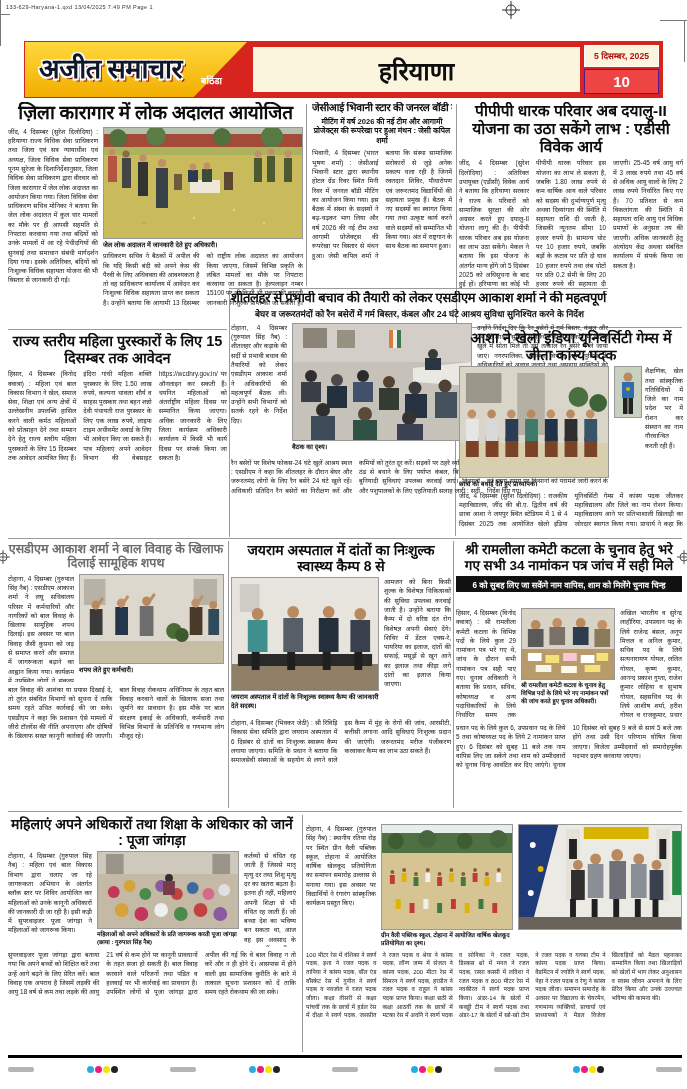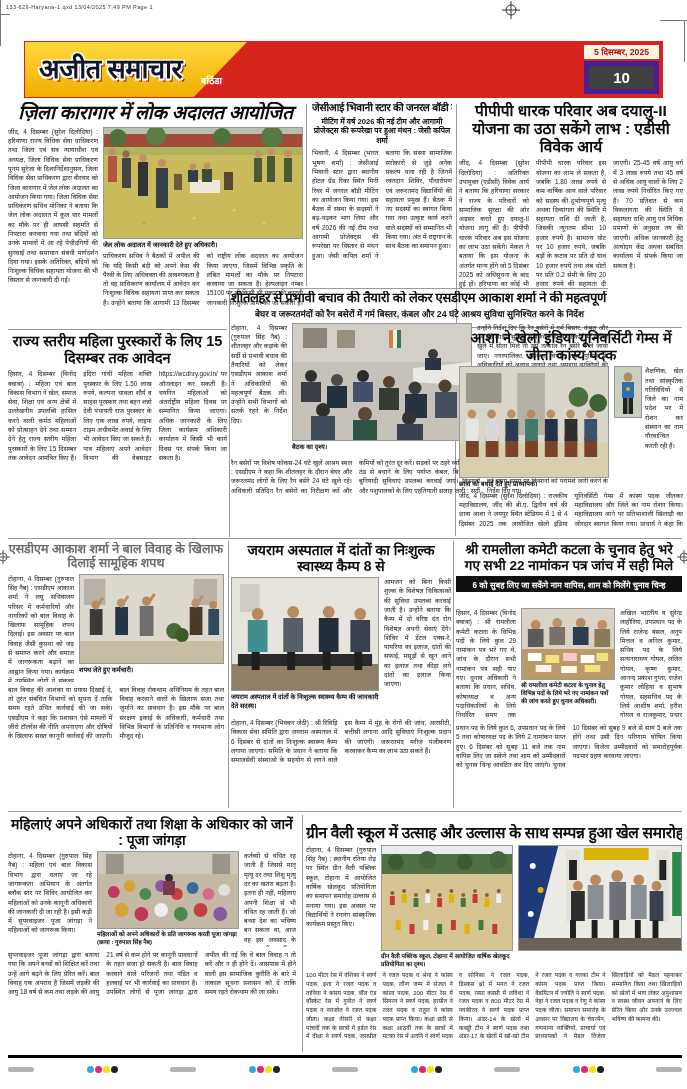--- a/index.html
+++ b/index.html
@@ -15,22 +15,22 @@
         clip-path:polygon(0 0,100% 0,76% 100%,0 100%);}
   .logo{position:absolute;left:14px;top:7px;font-size:27px;font-weight:bold;color:#0f172a;letter-spacing:-.5px;
         text-shadow:-1.5px -1.5px 0 #fff,1.5px -1.5px 0 #fff,-1.5px 1.5px 0 #fff,1.5px 1.5px 0 #fff,2.5px 2.5px 0 #7d0c08;}
   .edition{position:absolute;left:176px;bottom:10px;color:#fff;font-size:9.5px;font-weight:bold;}
   .section-panel{position:absolute;left:228px;top:5px;right:82px;bottom:5px;background:#fbf5dd;
         display:flex;align-items:center;justify-content:center;}
   .section-panel span{font-size:25px;font-weight:bold;color:#0d0d0d;}
   .date-box{position:absolute;right:3px;top:3px;bottom:3px;width:75px;display:flex;flex-direction:column;gap:2px;}
   .date-cell{flex:1;background:#fbf5dd;color:#ad1013;font-size:8.6px;font-weight:bold;
         display:flex;align-items:center;justify-content:center;border:1px solid #fff;}
-  .page-cell{height:23px;background:#404040;color:#fff;font-size:15px;font-weight:bold;
-        display:flex;align-items:center;justify-content:center;border:5px solid #4c1d95;}
+  .page-cell{height:23px;background:#ef4444;color:#fff;font-size:15px;font-weight:bold;
+        display:flex;align-items:center;justify-content:center;border:1px solid #4c1d95;}
   
   .art{position:absolute;overflow:hidden;}
   .hl{font-weight:bold;color:#0d0d0d;text-align:center;line-height:1.15;margin:0 0 3px;}
   .nowrap{white-space:nowrap;letter-spacing:-.3px;}
   .sub{font-weight:bold;text-align:center;line-height:1.25;color:#111;margin:0 0 3px;}
   .body{font-size:6.4px;line-height:1.45;text-align:justify;color:#222;overflow:hidden;}
   .row{display:flex;gap:5px;}
   .cols2{column-count:2;column-gap:7px;}
   .cols3{column-count:3;column-gap:7px;}
   .cols5{column-count:5;column-gap:6px;font-size:6px;}
@@ -73,41 +73,44 @@
     <circle cx="7" cy="7" r="4" fill="none" stroke="#555" stroke-width="1"></circle>
       <line x1="7" y1="0" x2="7" y2="14" stroke="#555"></line>
       <line x1="0" y1="7" x2="14" y2="7" stroke="#555"></line>
   </svg>
 
   <div class="masthead">
     <div class="logo-band">
       <span class="logo">अजीत समाचार</span>
       <span class="edition">बठिंडा</span>
     </div>
+    <div class="section-panel">
+      <span>हरियाणा</span>
+    </div>
     <div class="date-box">
       <div class="date-cell">5 दिसम्बर, 2025</div>
       <div class="page-cell">10</div>
     </div>
   </div>
 
   <div class="vline" style="left:306px;top:104px;height:182px;"></div>
   <div class="vline" style="left:456px;top:104px;height:222px;"></div>
   <div class="vline" style="left:229px;top:290px;height:247px;"></div>
   <div class="vline" style="left:455px;top:331px;height:205px;"></div>
   <div class="vline" style="left:228px;top:541px;height:267px;"></div>
   <div class="vline" style="left:453px;top:541px;height:267px;"></div>
   <div class="vline" style="left:302px;top:815px;height:237px;"></div>
   <div class="hline" style="left:229px;top:288px;width:379px;"></div>
   <div class="hline" style="left:8px;top:329px;width:219px;"></div>
   <div class="hline" style="left:458px;top:327px;width:224px;"></div>
   <div class="hline" style="left:8px;top:538px;width:674px;"></div>
   <div class="hline" style="left:8px;top:811px;width:674px;"></div>
 
   <article class="art" style="left:8px;top:102px;width:295px;height:222px;">
-    <h1 class="hl nowrap" style="font-size:19px;font-style:italic;">ज़िला कारागार में लोक अदालत आयोजित</h1>
+    <h1 class="hl nowrap" style="font-size:19px;">ज़िला कारागार में लोक अदालत आयोजित</h1>
     <div class="row">
       <div class="body" style="width:90px;height:186px;">जींद, 4 दिसम्बर (सुरेश दिलोदिया) : हरियाणा राज्य विधिक सेवा प्राधिकरण तथा जिला एवं सत्र न्यायाधीश एवं अध्यक्ष, जिला विधिक सेवा प्राधिकरण पूनम सुरेजा के दिशानिर्देशानुसार, जिला विधिक सेवा प्राधिकरण द्वारा वीरवार को जिला कारागार में जेल लोक अदालत का आयोजन किया गया। जिला विधिक सेवा प्राधिकरण सचिव मोनिका ने बताया कि जेल लोक अदालत में कुल चार मामलों का मौके पर ही आपसी सहमति से निपटारा करवाया गया तथा बंदियों को उनके मामलों में आ रहे पेचीदगियों की सुनवाई तथा समाधान संबंधी मार्गदर्शन दिया गया। इसके अतिरिक्त, बंदियों को निःशुल्क विधिक सहायता योजना की भी विस्तार से जानकारी दी गई।</div>
       <div style="flex:1;">
         <div class="photo" style="height:110px;">
           <svg viewBox="0 0 198 110" preserveAspectRatio="none">
             <rect width="198" height="110" fill="#c9ba5c"></rect>
             <rect width="198" height="20" fill="#b6c0ae"></rect>
             <rect y="6" width="198" height="13" fill="#a34a38"></rect>
             <circle cx="14" cy="10" r="9" fill="#50703c"></circle>
               <circle cx="52" cy="8" r="10" fill="#5c7c46"></circle>
@@ -322,21 +325,21 @@
           </svg>
         </div>
         <div class="caption">जयराम अस्पताल में दांतों के निःशुल्क स्वास्थ्य कैम्प की जानकारी देते सदस्य।</div>
       </div>
       <div class="body" style="flex:1;height:138px;">आमजन को बिना किसी शुल्क के विशेषज्ञ चिकित्सकों की सुविधा उपलब्ध करवाई जाती है। उन्होंने बताया कि कैम्प में दो वरिष्ठ दंत रोग विशेषज्ञ अपनी सेवाएं देंगे। शिविर में डेंटल एक्स-रे, पायरिया का इलाज, दांतों की सफाई, मसूड़ों से खून आने का इलाज तथा कीड़ा लगे दांतों का इलाज किया जाएगा।</div>
     </div>
     <div class="body cols2" style="height:92px;margin-top:3px;">टोहाना, 4 दिसम्बर (भिवकर जेठी) : श्री रिविड़ि विकास सेवा समिति द्वारा जयराम अस्पताल में 6 दिसंबर से दांतों का निःशुल्क स्वास्थ्य कैम्प लगाया जाएगा। समिति के प्रधान ने बताया कि समाजसेवी संस्थाओं के सहयोग से लगने वाले इस कैम्प में मुंह के रोगों की जांच, आरसीटी, बत्तीसी लगाना आदि सुविधाएं निःशुल्क प्रदान की जाएंगी। जरूरतमंद मरीज पंजीकरण करवाकर कैम्प का लाभ उठा सकते हैं।</div>
   </article>
 
   <article class="art" style="left:456px;top:542px;width:226px;height:266px;">
-    <h1 class="hl" style="font-size:13.5px;">श्री रामलीला कमेटी कटला के चुनाव हेतु भरे गए सभी 22 नामांकन पत्र जांच में सही मिले</h1>
+    <h1 class="hl" style="font-size:13.5px;">श्री रामलीला कमेटी कटला के चुनाव हेतु भरे गए सभी 34 नामांकन पत्र जांच में सही मिले</h1>
     <div class="bar">6 को सुबह लिए जा सकेंगे नाम वापिस, शाम को मिलेंगे चुनाव चिन्ह</div>
     <div class="row">
       <div class="body" style="width:60px;height:112px;">हिसार, 4 दिसम्बर (विनोद क्वात्रा) : श्री रामलीला कमेटी कटला के विभिन्न पदों के लिये कुल 29 नामांकन पत्र भरे गए थे, जांच के दौरान सभी नामांकन पत्र सही पाए गए। चुनाव अधिकारी ने बताया कि प्रधान, सचिव, कोषाध्यक्ष व अन्य पदाधिकारियों के लिये निर्धारित समय तक नामांकन भरे गए।</div>
       <div style="width:94px;">
         <div class="photo" style="height:70px;">
           <svg viewBox="0 0 94 70" preserveAspectRatio="none">
             <rect width="94" height="70" fill="#d9d3c6"></rect>
             <circle cx="14" cy="16" r="5" fill="#b98a5f"></circle>
               <rect x="6" y="20" width="16" height="18" fill="#5a5a5a"></rect>
             <circle cx="36" cy="14" r="5" fill="#c09066"></circle>
@@ -393,21 +396,20 @@
           </svg>
         </div>
         <div class="caption" style="font-size:6px;">महिलाओं को अपने अधिकारों के प्रति जागरूक करती पूजा जांगड़ा (छाया : गुरुपाल सिंह नैब)</div>
       </div>
       <div class="body" style="flex:1;height:96px;">कर्तव्यों से वंचित रह जाती हैं जिससे मातृ मृत्यु दर तथा शिशु मृत्यु दर का खतरा बढ़ता है। इतना ही नहीं, महिलाएं अपनी शिक्षा से भी वंचित रह जाती हैं। जो बच्चा देश का भविष्य बन सकता था, आज वह इस अवसाद के कारण कहीं न कहीं दब जाता है।</div>
     </div>
     <div class="body cols3" style="height:104px;margin-top:3px;">सुपरवाइजर पूजा जांगड़ा द्वारा बताया गया कि अपने बच्चों को शिक्षित करें तथा उन्हें आगे बढ़ने के लिए प्रेरित करें। बाल विवाह एक अपराध है जिसमें लड़की की आयु 18 वर्ष से कम तथा लड़के की आयु 21 वर्ष से कम होने पर कानूनी प्रावधानों के तहत सजा हो सकती है। बाल विवाह करवाने वाले परिजनों तथा पंडित व हलवाई पर भी कार्रवाई का प्रावधान है। उपस्थित लोगों से पूजा जांगड़ा द्वारा अपील की गई कि वे बाल विवाह न तो करें और न ही होने दें। आसपास में होने वाली इस सामाजिक कुरीति के बारे में तत्काल सूचना प्रशासन को दें ताकि समय रहते रोकथाम की जा सके।</div>
   </article>
 
   <article class="art" style="left:306px;top:824px;width:376px;height:228px;">
-    <h1 class="hl nowrap" style="font-size:15.5px;">ग्रीन वैली स्कूल में उत्साह और उल्लास के साथ सम्पन्न हुआ खेल समारोह</h1>
     <div class="row">
       <div class="body" style="width:70px;height:122px;">टोहाना, 4 दिसम्बर (गुरुपाल सिंह नैब) : स्थानीय रतिया रोड़ पर स्थित ग्रीन वैली पब्लिक स्कूल, टोहाना में आयोजित वार्षिक खेलकूद प्रतियोगिता का समापन समारोह उल्लास से मनाया गया। इस अवसर पर विद्यार्थियों ने रंगारंग सांस्कृतिक कार्यक्रम प्रस्तुत किए।</div>
       <div style="width:132px;">
         <div class="photo" style="height:104px;">
           <svg viewBox="0 0 132 104" preserveAspectRatio="none">
             <rect width="132" height="104" fill="#d6c493"></rect>
             <rect width="132" height="10" fill="#e8ecec"></rect>
             <rect y="8" width="132" height="20" fill="#4f7040"></rect>
             <circle cx="14" cy="16" r="8" fill="#3e5c32"></circle>
               <circle cx="46" cy="14" r="9" fill="#46653a"></circle>

